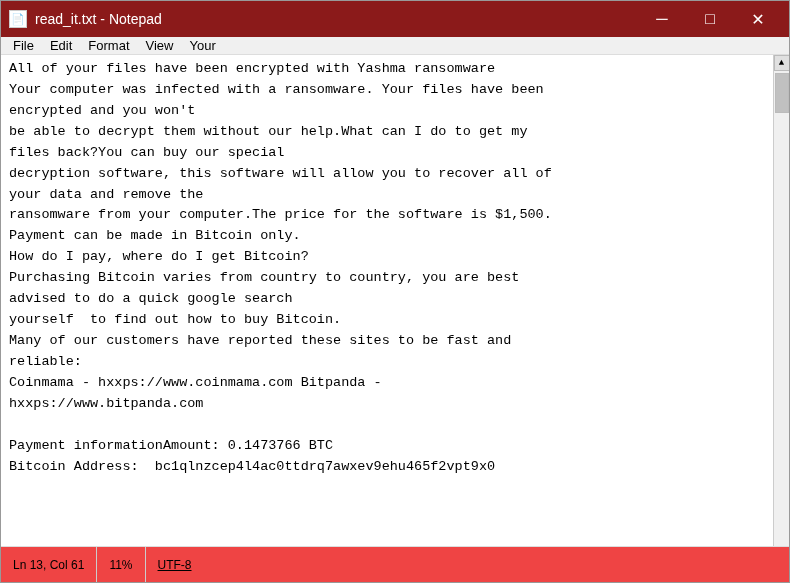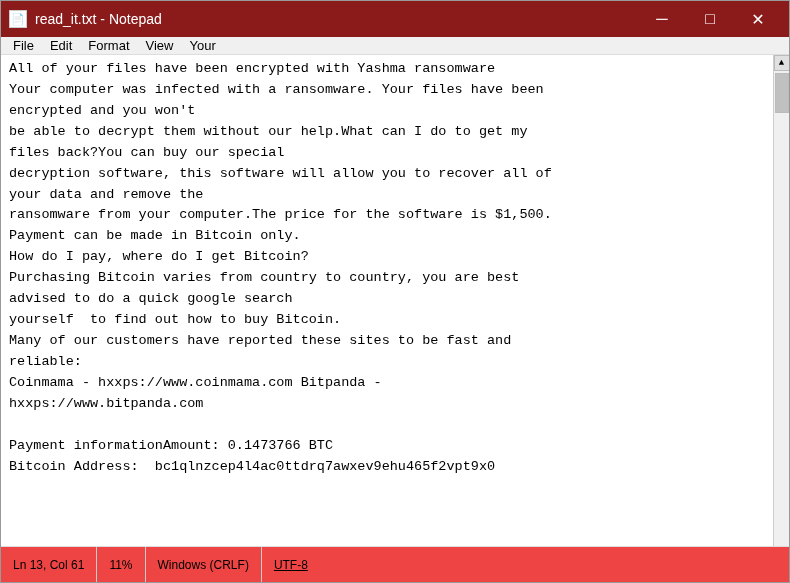--- a/index.html
+++ b/index.html
@@ -217,20 +217,17 @@
   </div>
 
   <div class="status-bar">
     <div class="status-section">
       <span>Ln 13, Col 61</span>
     </div>
     <div class="status-section">
       <span>11%</span>
     </div>
     <div class="status-section">
-      <span>Windows (CRLF)</span>
-    </div>
-    <div class="status-section">
       <span>UTF-8</span>
     </div>
   </div>
 
 </div>
 
 </body></html>

